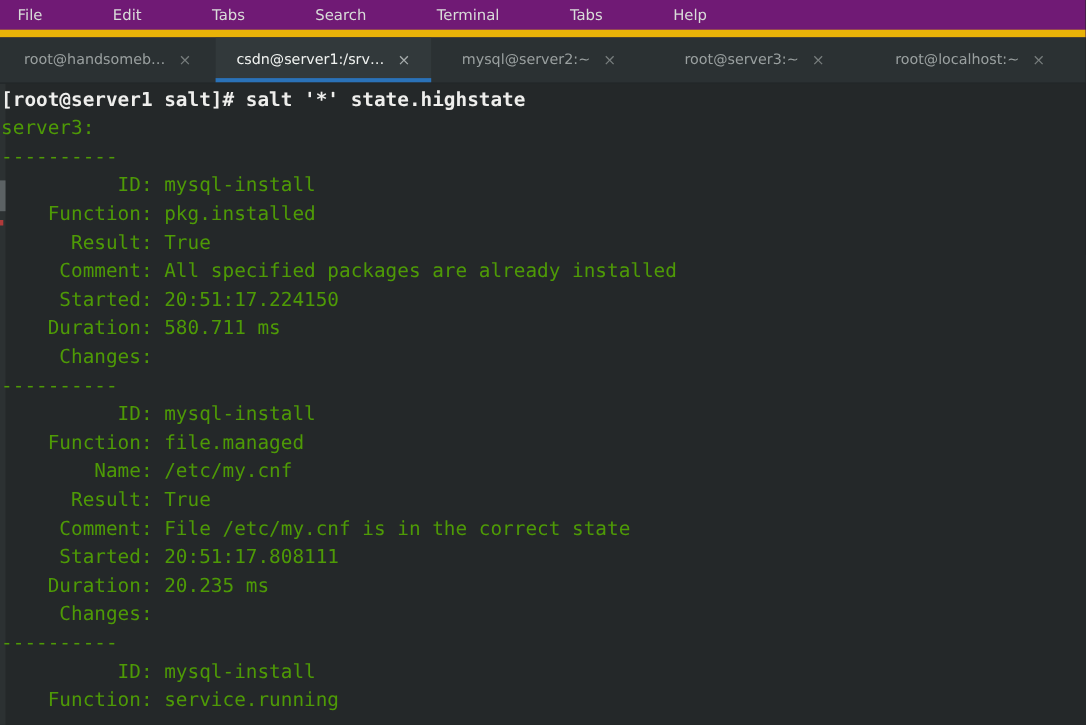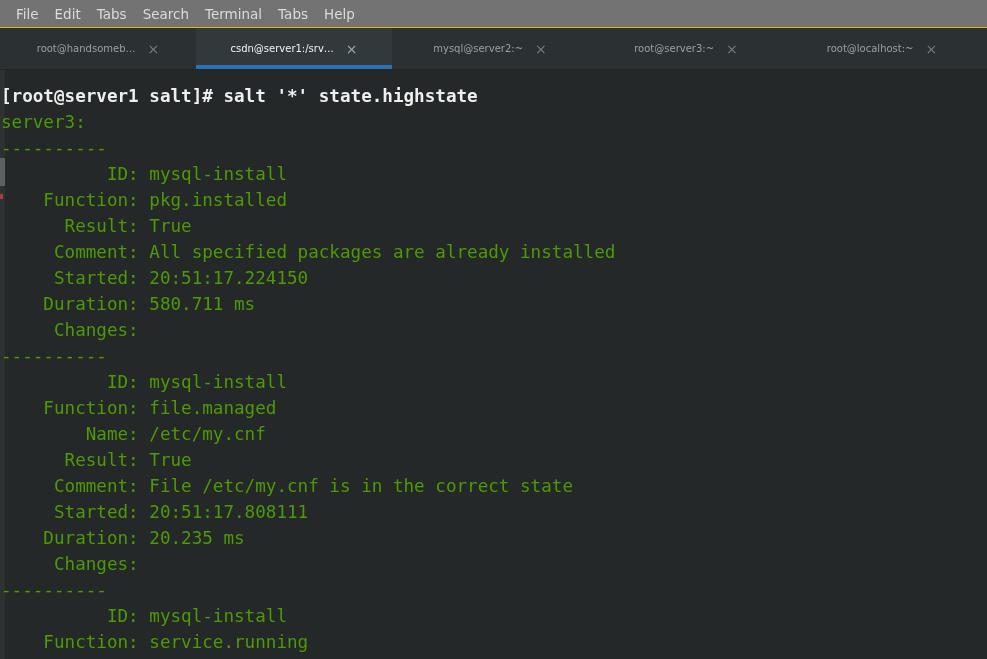--- a/index.html
+++ b/index.html
@@ -61,25 +61,26 @@
     width: 11px;
     height: 3px;
     background: #e2e4e2;
     display: block;
   }
 
   
   .menubar {
     height: 27px;
     min-height: 27px;
-    background: #737373;
+    background: #701a75;
     display: flex;
     align-items: center;
     padding-left: 8px;
-    border-bottom: 1px solid #eab308;
+    border-bottom: 7px solid #eab308;
+    gap: 48px;
   }
   .menu-item {
     color: #d9dcd9;
     font-size: 13.5px;
     padding: 2px 8px;
     cursor: pointer;
     white-space: nowrap;
     font-family: "DejaVu Sans", sans-serif;
   }
 
@@ -99,21 +100,21 @@
     display: flex;
     align-items: center;
     justify-content: center;
     position: relative;
     cursor: pointer;
     box-sizing: border-box;
     padding: 0 6px;
   }
   .tab .tab-label {
     color: #9aa0a0;
-    font-size: 10px;
+    font-size: 13px;
     white-space: nowrap;
     overflow: hidden;
     text-overflow: ellipsis;
     max-width: 148px;
     font-family: "DejaVu Sans", sans-serif;
   }
   .tab .tab-close {
     color: #777d7d;
     font-size: 14px;
     margin-left: 12px;
@@ -183,21 +184,21 @@
     font-size: 17.6px;
     line-height: 26px;
     white-space: pre;
     color: #4e9a06;
     letter-spacing: 0px;
   }
   .term-line {
     height: 26px;
     white-space: pre;
   }
-  .c-prompt { color: #eeeeec; font-weight: bold; margin-top: 11px; }
+  .c-prompt { color: #eeeeec; font-weight: bold; }
   .c-green  { color: #4e9a06; }
 
   
   .watermark {
     position: absolute;
     right: 6px;
     bottom: 18px;
     color: #9a9f9f;
     font-size: 14.5px;
     font-family: "DejaVu Sans", sans-serif;

